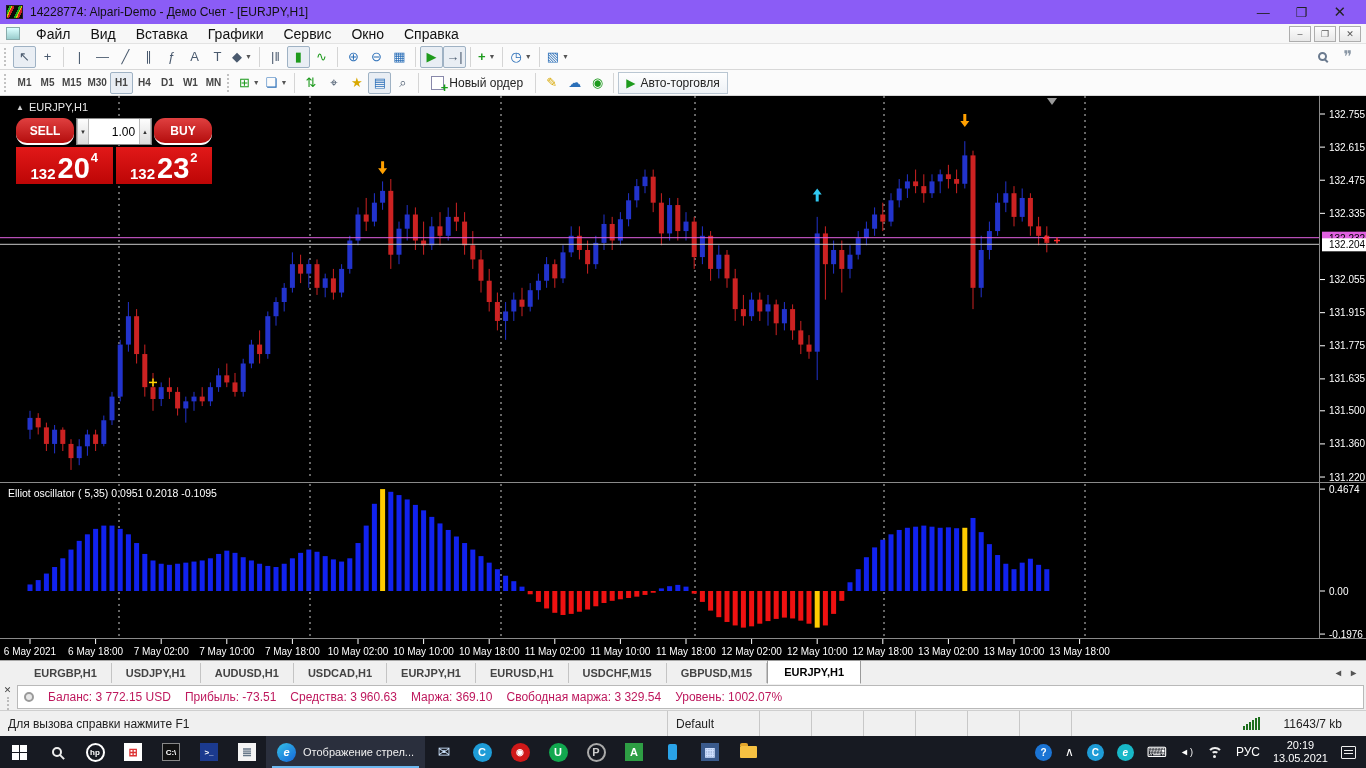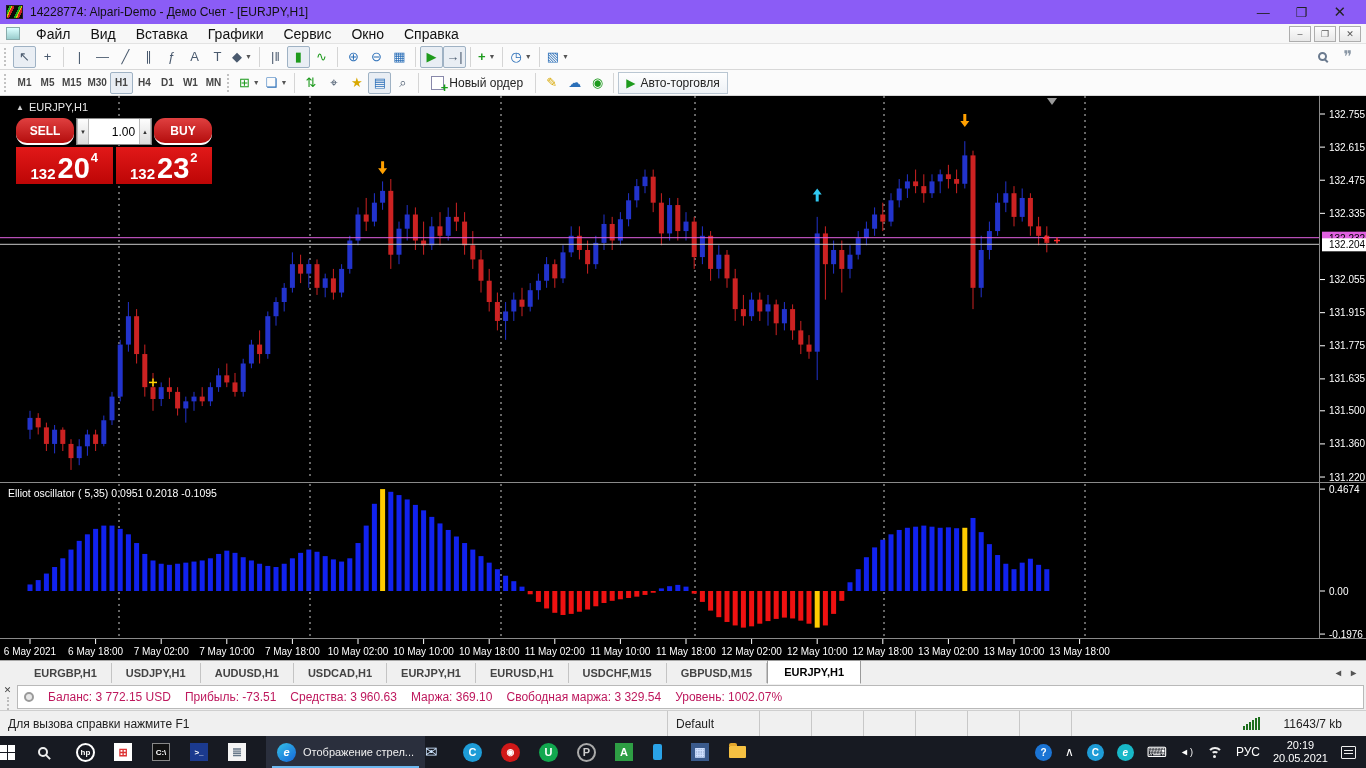--- a/index.html
+++ b/index.html
@@ -61,21 +61,21 @@
   .statusbar{height:26px;background:#f0f0f0;border-top:1px solid #cfcfcf;display:flex;align-items:stretch;font-size:12px;color:#222;}
   .st-cell{display:flex;align-items:center;padding:0 8px;border-right:1px solid #c8c8c8;}
   .st-help{flex:0 0 668px;}
   .st-def{flex:0 0 92px;}
   .st-empty{flex:0 0 52px;}
   .st-net{margin-left:auto;display:flex;align-items:center;gap:24px;padding-right:24px;}
   .bars{display:flex;align-items:flex-end;gap:1px;height:13px;}
   .bars i{width:2px;background:#1d6f1d;display:block;}
   
   .taskbar{height:32px;background:#171a22;display:flex;align-items:stretch;color:#fff;}
-  .tb-ic{width:38px;display:flex;align-items:center;justify-content:flex-start;}
+  .tb-ic{width:38px;display:flex;align-items:center;justify-content:center;}
   .winlogo{display:grid;grid-template-columns:7px 7px;grid-template-rows:7px 7px;gap:1px;}
   .winlogo i{background:#fff;}
   .mag2{width:10px;height:10px;border:2px solid #eee;border-radius:50%;position:relative;}
   .mag2::after{content:"";position:absolute;width:2px;height:6px;background:#eee;right:-3px;bottom:-5px;transform:rotate(-45deg);}
   .circ{width:19px;height:19px;border-radius:50%;display:flex;align-items:center;justify-content:center;font-size:11px;font-weight:bold;}
   .sq{width:18px;height:18px;display:flex;align-items:center;justify-content:center;font-size:8px;font-weight:bold;}
   .tb-app{display:flex;align-items:center;gap:7px;padding:0 11px;position:relative;max-width:210px;}
   .tb-app.lit{background:#2a2f3d;}
   .tb-app .ul{position:absolute;left:6px;right:6px;bottom:0;height:2px;background:#6cb8f0;}
   .tb-app .app-label{font-size:11px;color:#f0f0f0;white-space:nowrap;overflow:hidden;}
@@ -885,17 +885,17 @@
     <span style="font-size:14px;">⌨</span>
     <span style="font-size:9px;letter-spacing:1px;">◄)</span>
     <span class="wifi">
         <i></i>
         <i></i>
         <b></b>
       </span>
     <span style="font-size:12px;">РУС</span>
     <span class="clock">
       <span>20:19</span><br>
-      <span>20.05.2021</span>
+      <span>13.05.2021</span>
     </span>
     <span class="notif"></span>
   </div>
 </div>
 
 </body></html>

